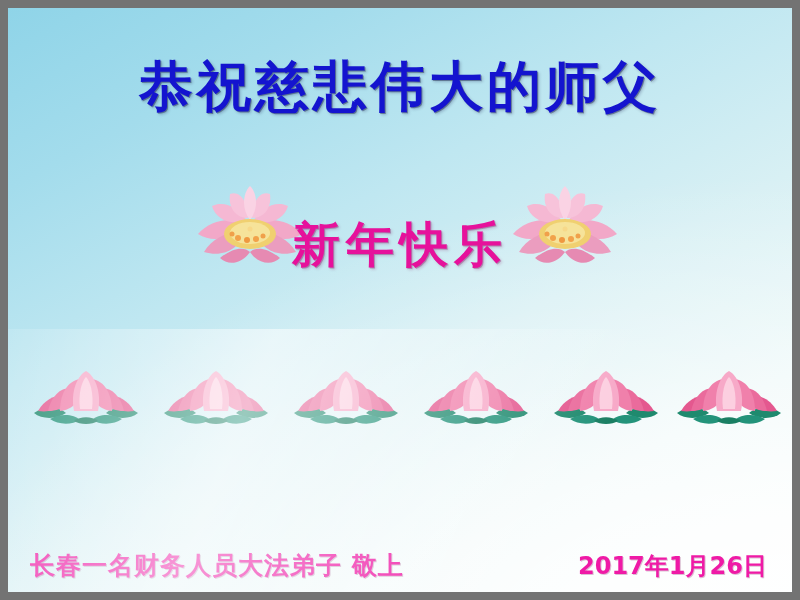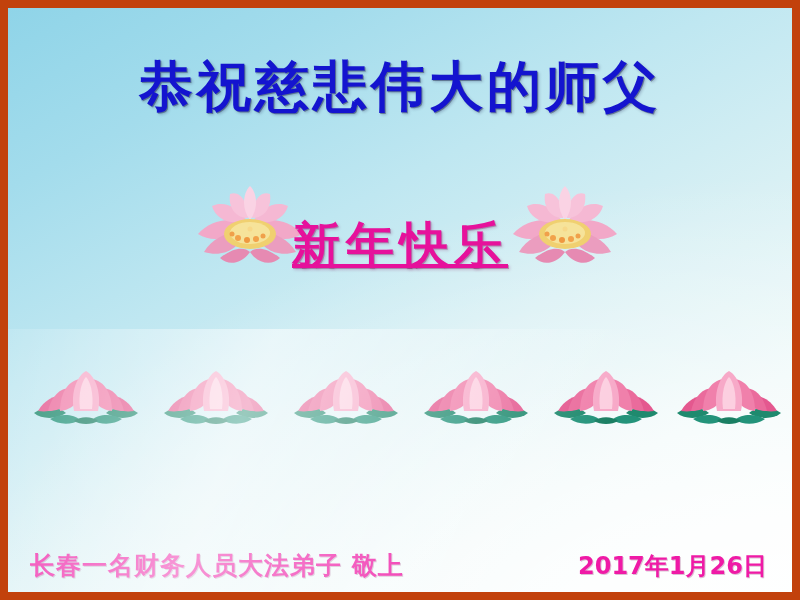--- a/index.html
+++ b/index.html
@@ -10,21 +10,21 @@
     overflow: hidden;
     background: #ffffff;
     font-family: "DejaVu Sans", "Liberation Sans", sans-serif;
   }
 
   #card {
     position: relative;
     width: 800px;
     height: 600px;
     box-sizing: border-box;
-    background: #c2410c;
+    background: #737373;
     overflow: hidden;
   }
 
   
   #canvas {
     position: absolute;
     left: 8px;
     top: 8px;
     width: 784px;
     height: 584px;
@@ -70,21 +70,20 @@
   #greeting-text {
     left: 0; right: 0;
     top: 212px;
     text-align: center;
     font-size: 48px;
     letter-spacing: 6px;
     color: #e6119b;
     text-shadow:
        1px 1px 0 rgba(120,0,80,0.30),
        2px 2px 3px rgba(120,0,80,0.20);
-    text-decoration: underline;
   }
 
   #missing-text {
     left: 0; right: 0;
     top: 293px;
     text-align: center;
     font-size: 46px;
     letter-spacing: 5px;
     color: #e6119b;
     text-shadow:

